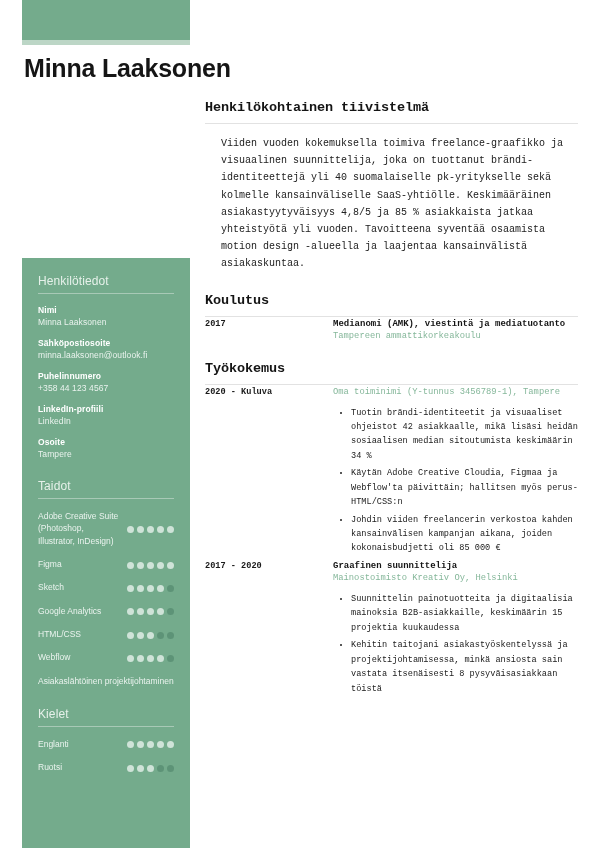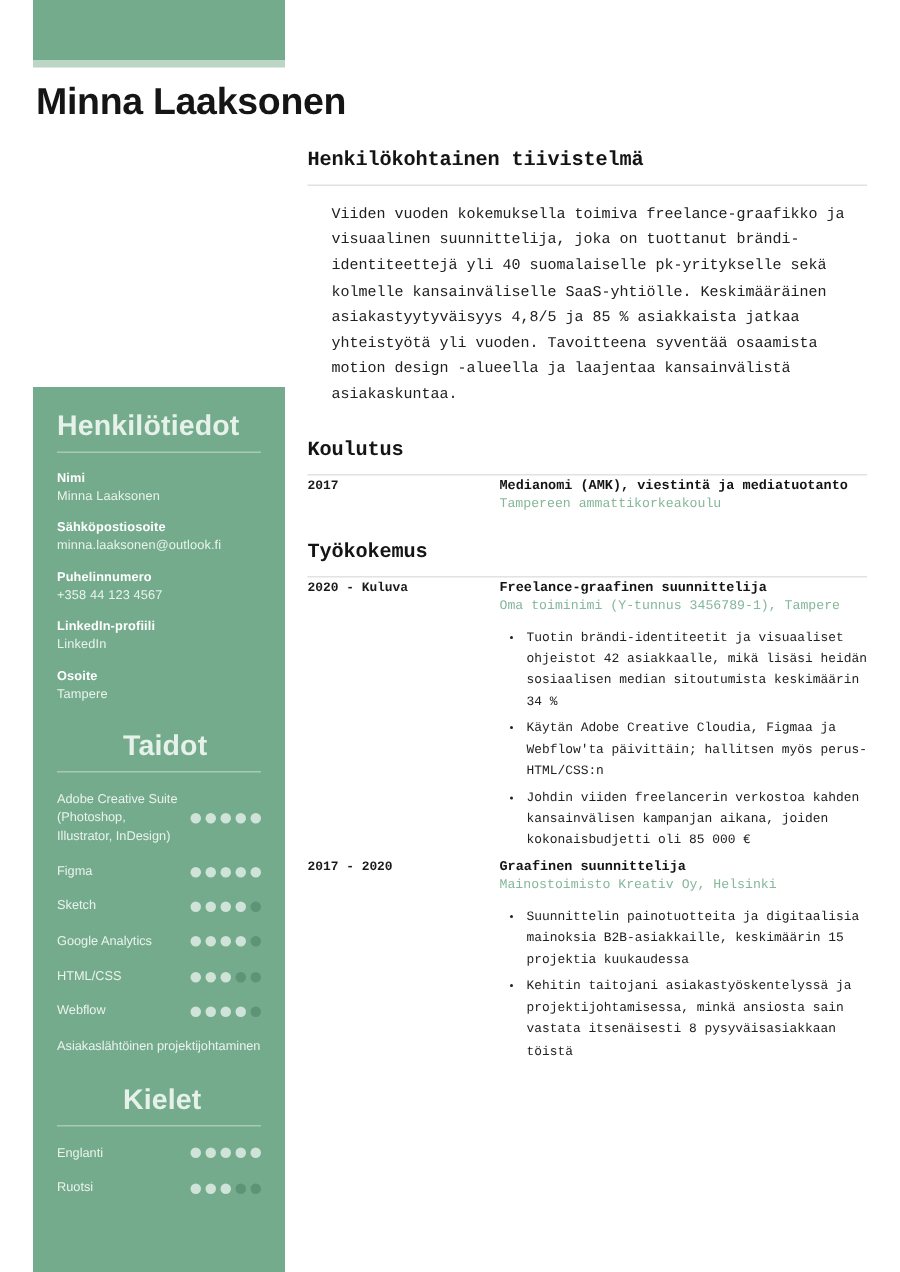--- a/index.html
+++ b/index.html
@@ -52,34 +52,33 @@
     left: 22px;
     top: 258px;
     width: 168px;
     bottom: 0;
     background: #74ab8c;
     box-sizing: border-box;
     padding: 16px 16px 20px 16px;
     color: #ffffff;
   }
   .side-title {
-    font-size: 19px;
-    font-weight: bold;
+    font-size: 12px;
+    font-weight: normal;
     color: #e6f1ea;
     margin: 0 0 5px 0;
     letter-spacing: 0.1px;
   }
   .side-rule {
     height: 1px;
     background: #a8c9b6;
     margin: 0 0 11px 0;
   }
   .side-block + .side-title {
     margin-top: 20px;
-    margin-left: 44px;
   }
 
   .contact-item { margin-bottom: 11px; }
   .contact-label {
     font-size: 8.5px;
     font-weight: bold;
     color: #ffffff;
     margin-bottom: 2px;
     letter-spacing: 0.1px;
   }
@@ -336,21 +335,20 @@
       </div>
   </section>
 
   <section class="section">
     <h2 class="sec-title">Työkokemus</h2>
     <div class="sec-rule"></div>
     <div id="experience-entries">
         <div class="entry">
           <div class="entry-date">2020 - Kuluva</div>
           <div class="entry-body">
-            <div class="entry-title">Freelance-graafinen suunnittelija</div>
             <div class="entry-org">Oma toiminimi (Y-tunnus 3456789-1), Tampere</div>
             <ul class="bullets">
               <li>Tuotin brändi-identiteetit ja visuaaliset ohjeistot 42 asiakkaalle, mikä lisäsi heidän sosiaalisen median sitoutumista keskimäärin 34 %</li>
               <li>Käytän Adobe Creative Cloudia, Figmaa ja Webflow'ta päivittäin; hallitsen myös perus-HTML/CSS:n</li>
               <li>Johdin viiden freelancerin verkostoa kahden kansainvälisen kampanjan aikana, joiden kokonaisbudjetti oli 85 000 €</li>
             </ul>
           </div>
         </div>
         <div class="entry">
           <div class="entry-date">2017 - 2020</div>

